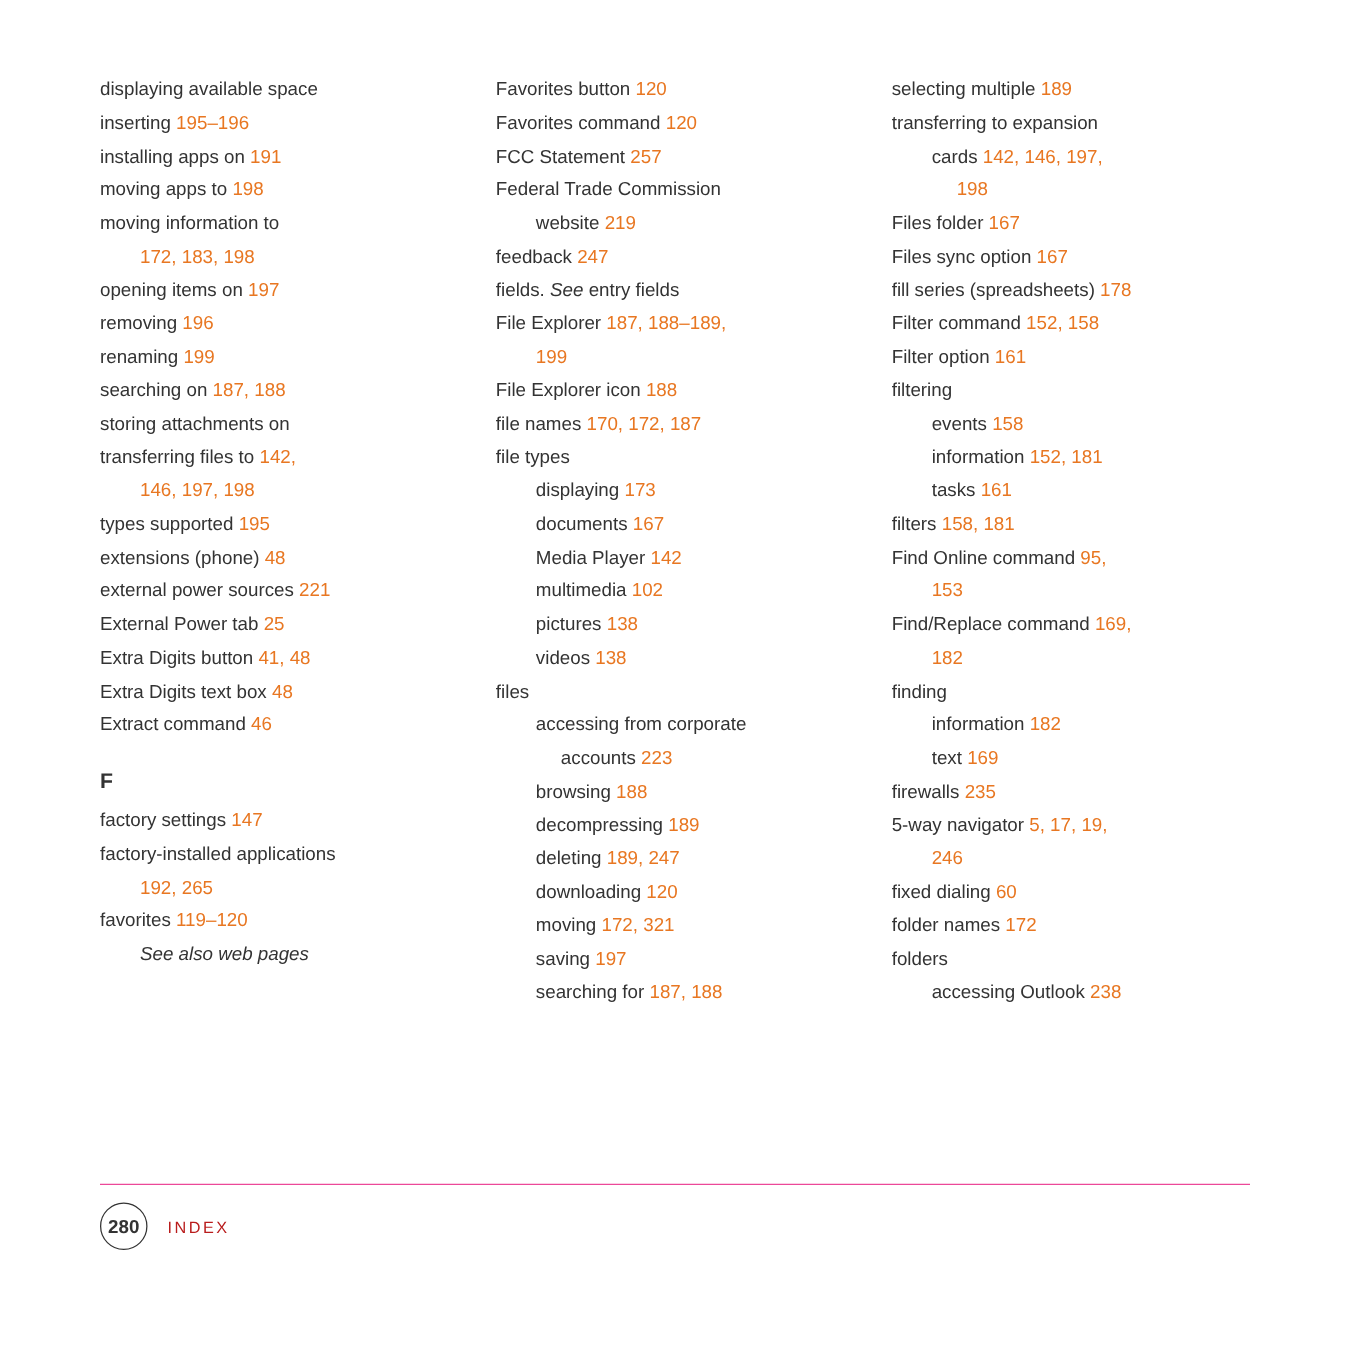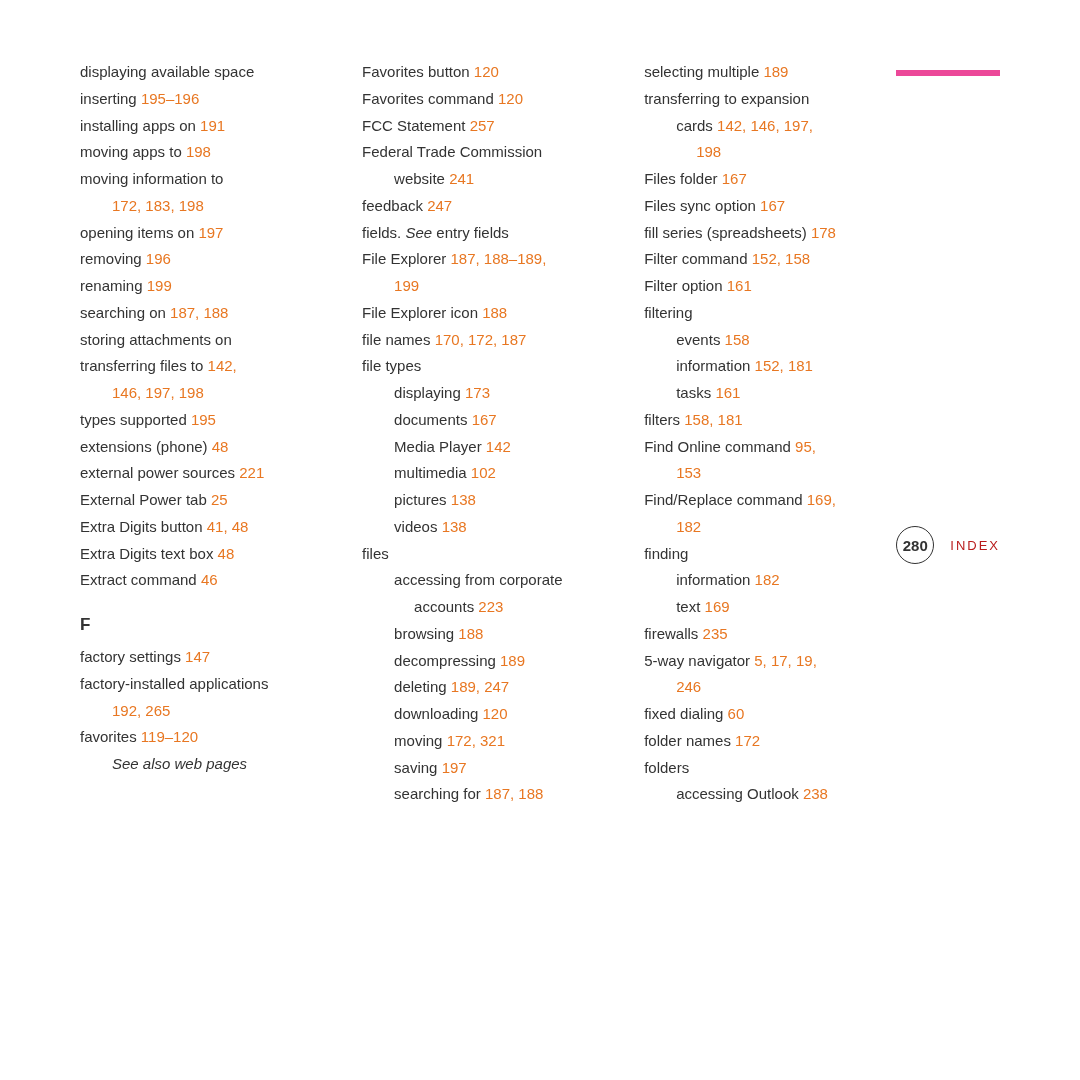--- a/index.html
+++ b/index.html
@@ -9,20 +9,21 @@
       background: #ffffff;
       font-family: 'Arial', sans-serif;
       font-size: 15px;
       color: #333333;
       overflow: hidden;
       position: relative;
     }
     .page-content {
       padding: 60px 80px 80px 80px;
       display: flex;
+      flex-direction: column;
       height: 100%;
     }
     .columns {
       display: flex;
       gap: 0;
       flex: 1;
     }
     .col {
       flex: 1;
       padding-right: 30px;
@@ -43,21 +44,21 @@
       font-weight: bold;
       font-size: 17px;
       margin-top: 18px;
       margin-bottom: 6px;
       display: block;
     }
     .italic { font-style: italic; }
     .footer {
       display: flex;
       align-items: center;
-      border-top: 6px solid #ec4899;
+      border-top: 1px solid #ec4899;
       padding-top: 14px;
       margin-top: 10px;
     }
     .footer-page {
       background: #ffffff;
       border: 1.5px solid #333;
       border-radius: 50%;
       width: 38px;
       height: 38px;
       display: flex;
@@ -107,21 +108,21 @@
         <div class="entry">factory-installed applications</div>
         <div class="entry entry-indent"><span class="accent">192, 265</span></div>
         <div class="entry">favorites <span class="accent">119–120</span></div>
         <div class="entry entry-indent"><span class="italic">See also web pages</span></div>
       </div>
       <div class="col">
         <div class="entry">Favorites button <span class="accent">120</span></div>
         <div class="entry">Favorites command <span class="accent">120</span></div>
         <div class="entry">FCC Statement <span class="accent">257</span></div>
         <div class="entry">Federal Trade Commission</div>
-        <div class="entry entry-indent">website <span class="accent">241</span></div>
+        <div class="entry entry-indent">website <span class="accent">219</span></div>
         <div class="entry">feedback <span class="accent">247</span></div>
         <div class="entry">fields. <span class="italic">See</span> entry fields</div>
         <div class="entry">File Explorer <span class="accent">187, 188–189,</span></div>
         <div class="entry entry-indent"><span class="accent">199</span></div>
         <div class="entry">File Explorer icon <span class="accent">188</span></div>
         <div class="entry">file names <span class="accent">170, 172, 187</span></div>
         <div class="entry">file types</div>
         <div class="entry entry-indent">displaying <span class="accent">173</span></div>
         <div class="entry entry-indent">documents <span class="accent">167</span></div>
         <div class="entry entry-indent">Media Player <span class="accent">142</span></div>

